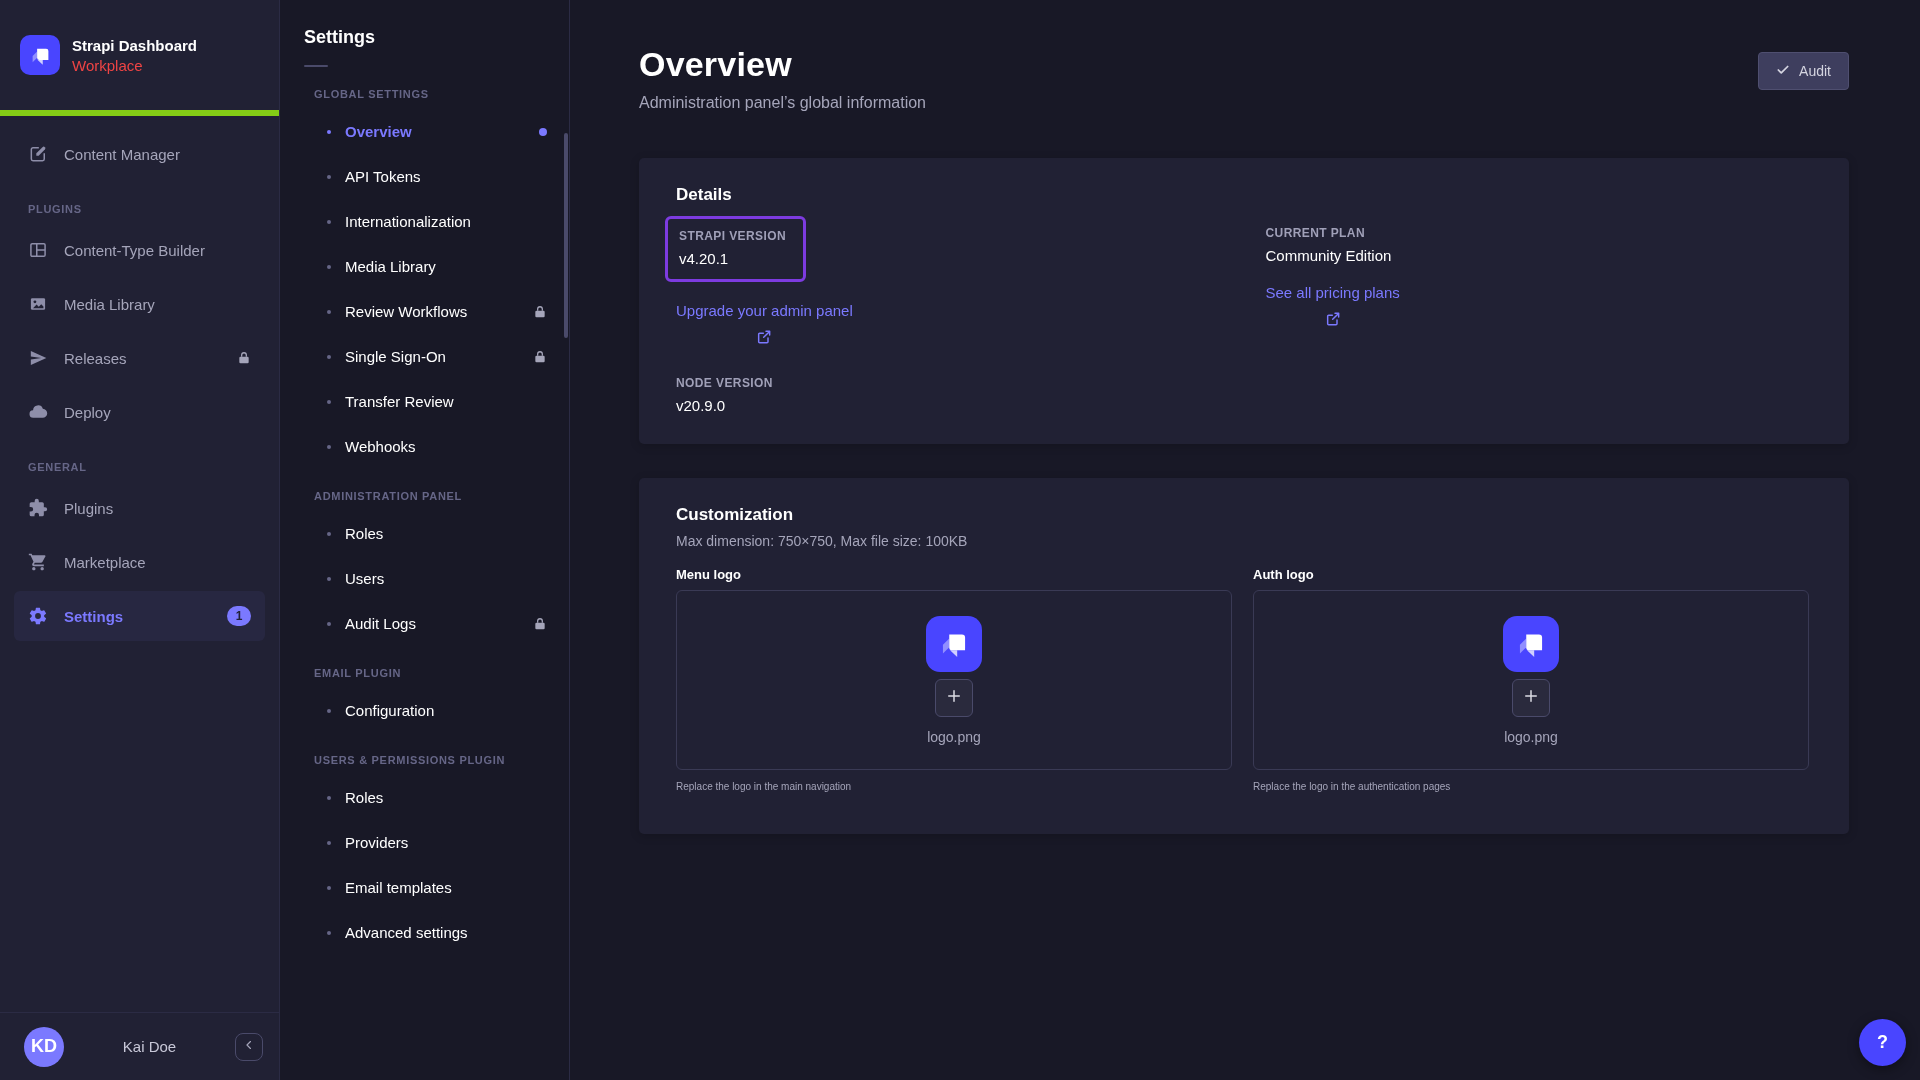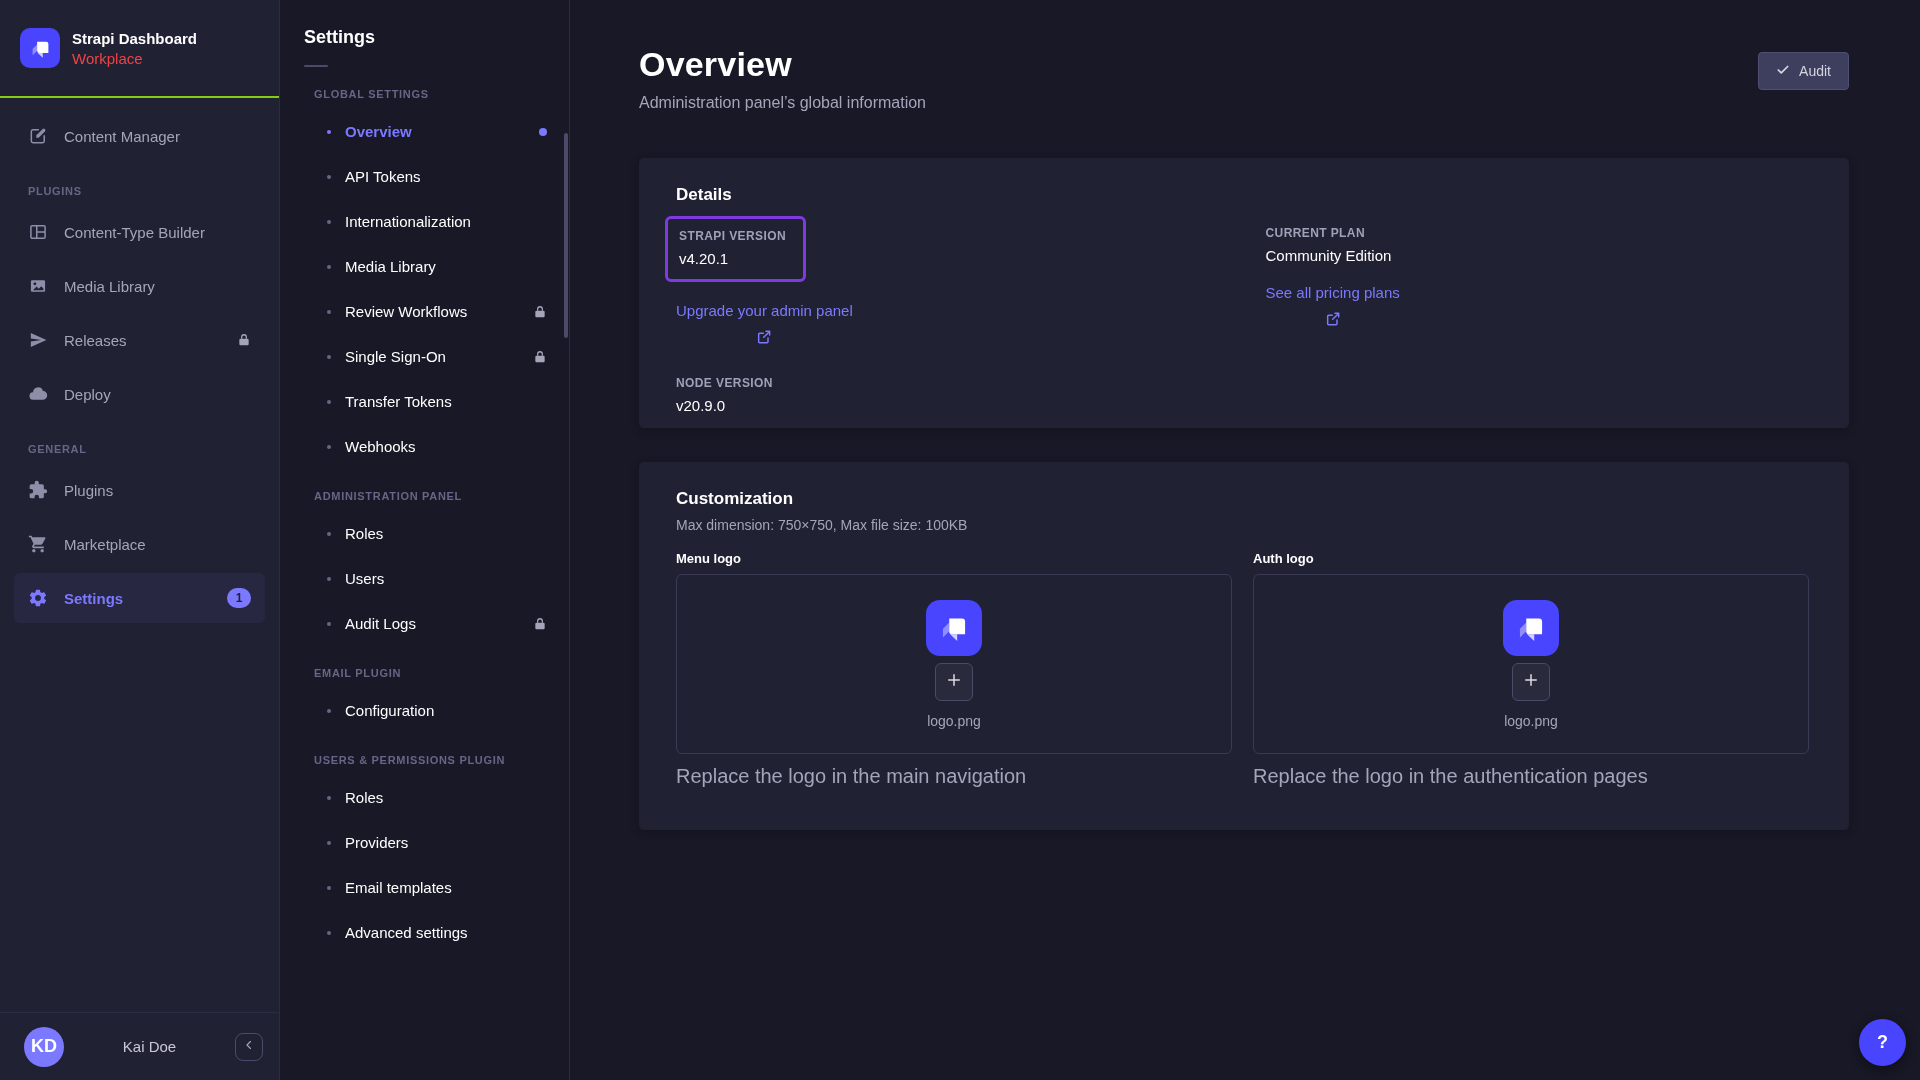--- a/index.html
+++ b/index.html
@@ -11,21 +11,21 @@
   }
   .app { display:flex; width:1920px; height:1080px; }
 
   
   .main-nav {
     width:280px; min-width:280px; background:#212134;
     border-right:1px solid #2b2b44; display:flex; flex-direction:column;
   }
   .nav-header {
     display:flex; align-items:center; gap:12px;
-    padding:28px 20px; border-bottom:2px solid #84cc16;
+    padding:35px 20px; border-bottom:6px solid #84cc16;
   }
   .logo-tile {
     width:40px; height:40px; border-radius:10px; background:#4945ff;
     display:flex; align-items:center; justify-content:center; flex:none;
   }
   .logo-tile svg { width:27px; height:27px; }
   .nav-title { font-size:15px; font-weight:bold; color:#fff; }
   .nav-subtitle { font-size:15px; color:#ef4444; margin-top:3px; }
 
   .nav-list { flex:1; padding:13px 14px 0; }
@@ -98,21 +98,21 @@
   .page-subtitle { margin:10px 0 0; font-size:16px; color:#a5a5ba; }
   .save-btn {
     display:flex; align-items:center; gap:9px; height:38px; padding:0 17px;
     margin-top:7px; background:#3e3e5e; border:1px solid #4f4f70; border-radius:4px;
     color:#d4d4e0; font-size:14px; font-family:inherit; cursor:pointer;
   }
   .save-btn svg { width:14px; height:14px; }
 
   .card {
     background:#212134; border-radius:5px; box-shadow:0 2px 10px rgba(0,0,0,.18);
-    padding:27px 40px 14px 37px;
+    padding:27px 40px 30px 37px;
   }
   .card h2 { margin:0; font-size:17px; font-weight:bold; color:#fff; }
   .details-card { margin-top:46px; }
   .details-grid { display:grid; grid-template-columns:1fr 1fr; column-gap:46px; margin-top:21px; }
   .field-label { font-size:12px; font-weight:bold; letter-spacing:.4px; color:#a0a0b8; }
   .field-value { font-size:15px; color:#fff; margin-top:7px; }
   .focus-box {
     display:inline-block; border:3px solid #7d3be0; border-radius:6px;
     padding:10px 17px 12px 11px; margin:-10px 0 0 -11px;
   }
@@ -139,21 +139,21 @@
     display:flex; align-items:center; justify-content:center;
   }
   .tile-lg svg { width:38px; height:38px; }
   .plus-btn {
     width:38px; height:38px; margin-top:7px; border-radius:6px;
     border:1px solid #4a4a6a; background:#2a2a3d; color:#dcdce4; cursor:pointer;
     display:flex; align-items:center; justify-content:center;
   }
   .plus-btn svg { width:18px; height:18px; }
   .filename { font-size:14px; color:#a5a5ba; margin-top:12px; }
-  .hint { font-size:20px; color:#a5a5ba; margin-top:11px; }
+  .hint { font-size:10px; color:#a5a5ba; margin-top:11px; }
 
   .help-btn {
     position:fixed; right:14px; bottom:14px; width:47px; height:47px;
     border-radius:50%; background:#4945ff; color:#fff; border:none;
     font-size:18px; font-weight:bold; font-family:inherit; cursor:pointer;
     box-shadow:0 3px 12px rgba(0,0,0,.4);
   }
 </style>
 </head>
 <body>
@@ -309,21 +309,21 @@
       <span>Single Sign-On</span>
       <span class="lock">
         <svg viewBox="0 0 24 24">
             <rect x="4" y="10" width="16" height="11" rx="2" fill="currentColor"></rect>
             <path d="M8 10V7a4 4 0 0 1 8 0v3" fill="none" stroke="currentColor" stroke-width="2.2"></path>
           </svg>
       </span>
     </a>
     <a class="subnav-item">
       <span class="bullet"></span>
-      <span>Transfer Tokens</span>
+      <span>Transfer Review</span>
     </a>
     <a class="subnav-item">
       <span class="bullet"></span>
       <span>Webhooks</span>
     </a>
 
     <div class="subnav-section-label">ADMINISTRATION PANEL</div>
     <a class="subnav-item">
       <span class="bullet"></span>
       <span>Roles</span>

